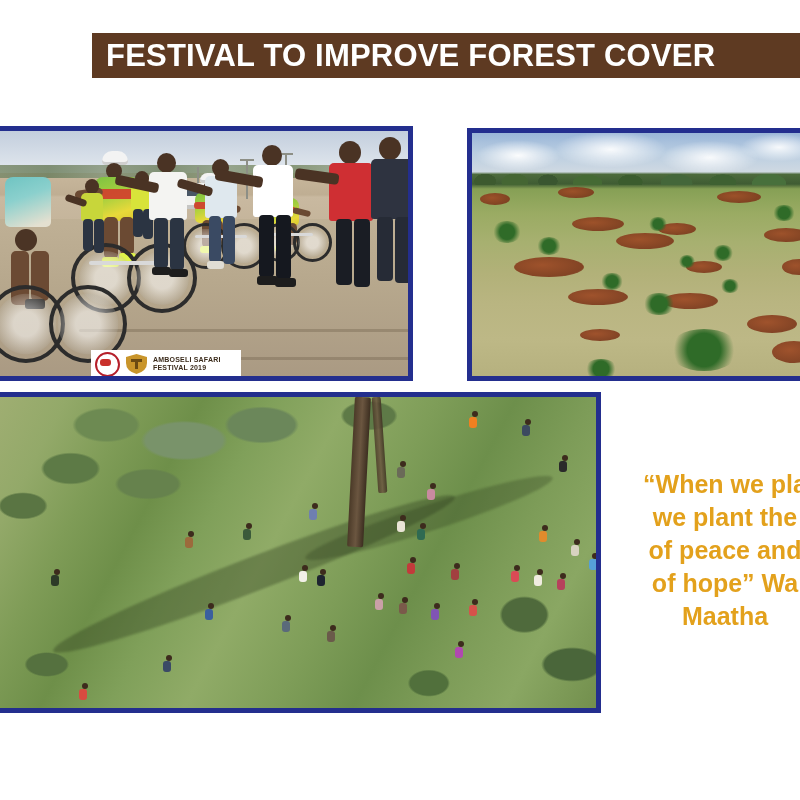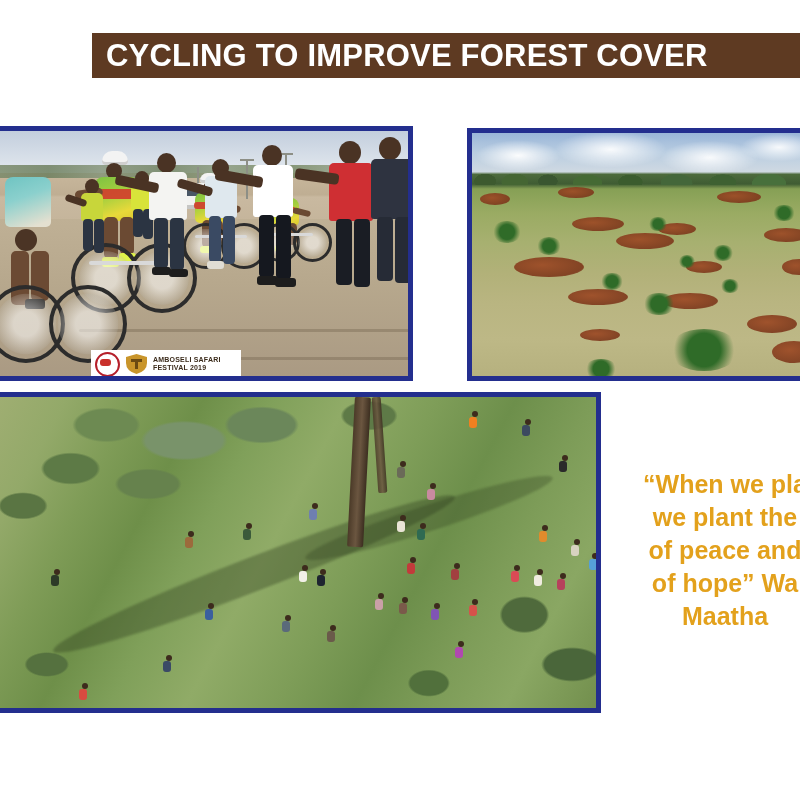--- a/index.html
+++ b/index.html
@@ -302,21 +302,21 @@
     text-align: center;
     white-space: nowrap;
   }
 </style>
 </head>
 <body>
 
 <div id="slide">
 
   <div id="title-banner">
-    <div id="title-text">CYCLING TO IMPROVE FOREST COVER</div>
+    <div id="title-text">FESTIVAL TO IMPROVE FOREST COVER</div>
   </div>
 
   <div class="photo-frame" id="photo-cyclists">
     <div class="photo-inner">
       <div class="road-bg"></div>
       <div class="sky-band"></div>
       <div class="horizon-trees"></div>
       <div class="road-strip"></div>
 
       <div class="pole" style="left:247px;top:28px;height:40px;"></div>

